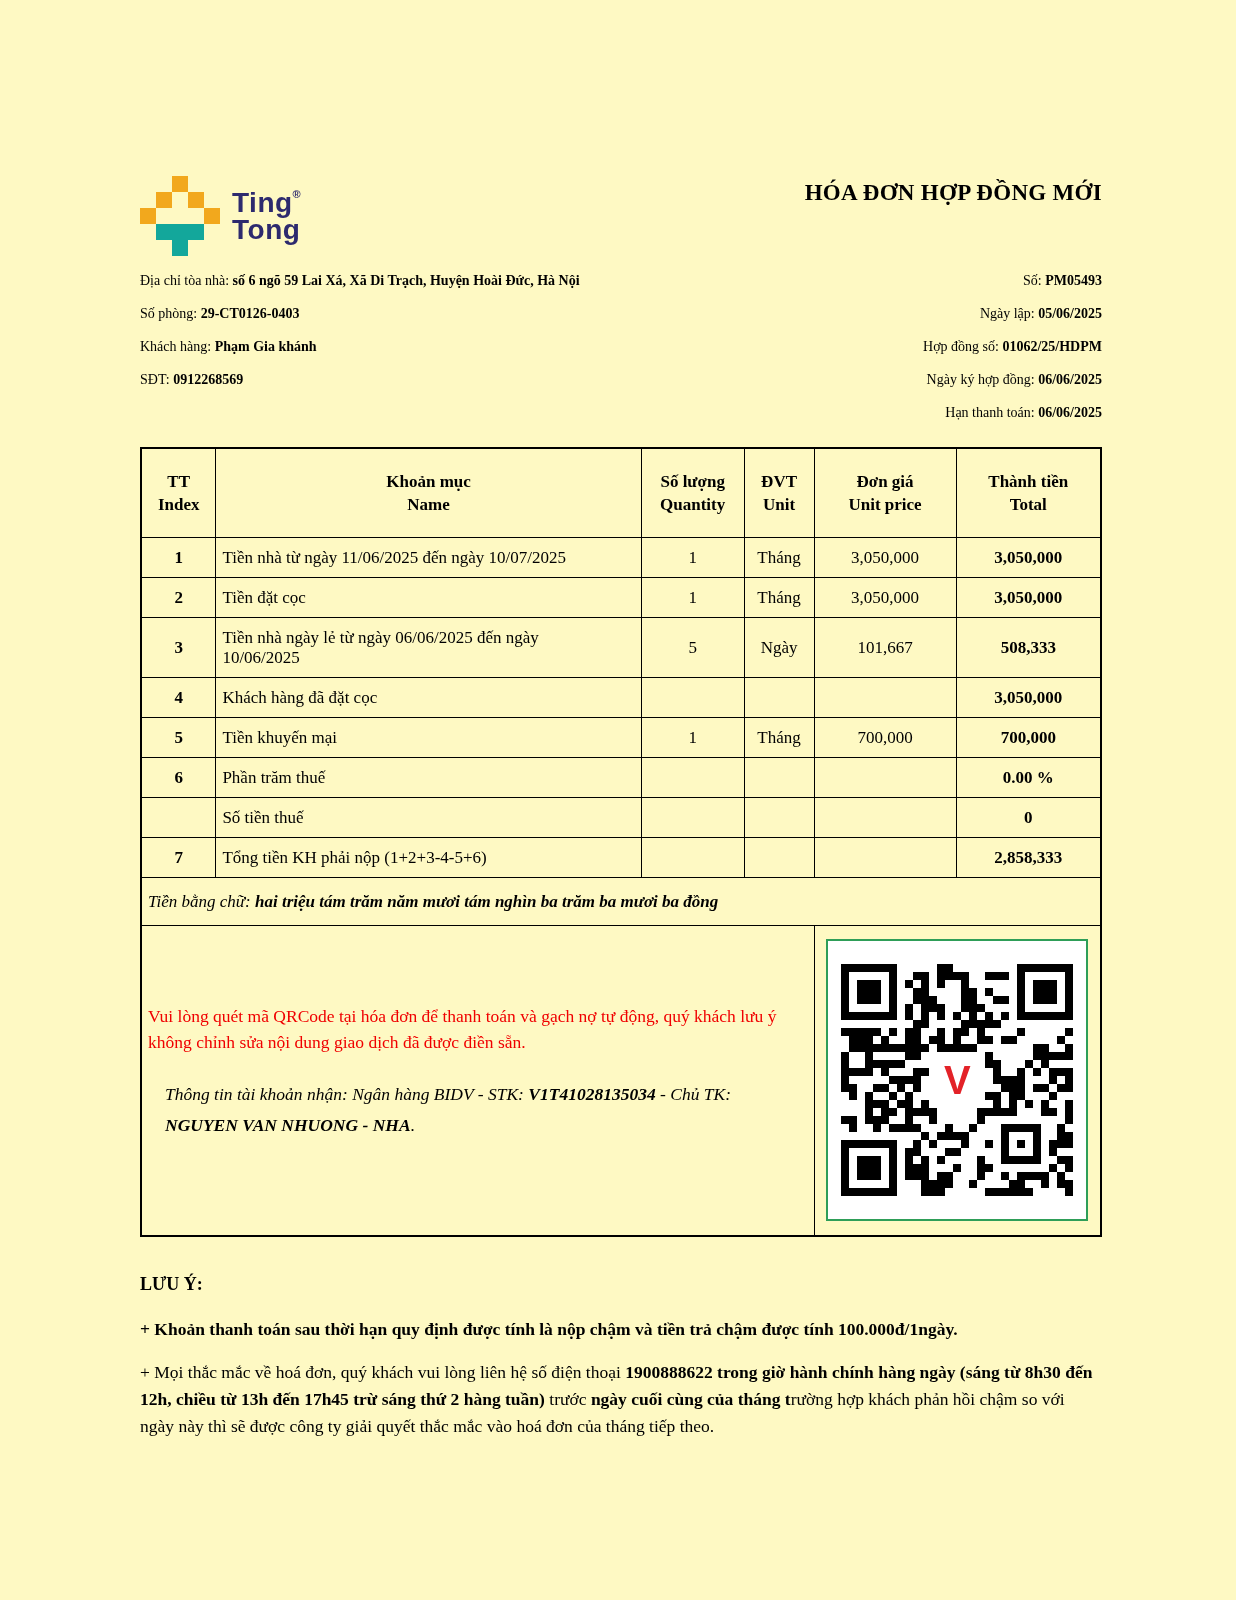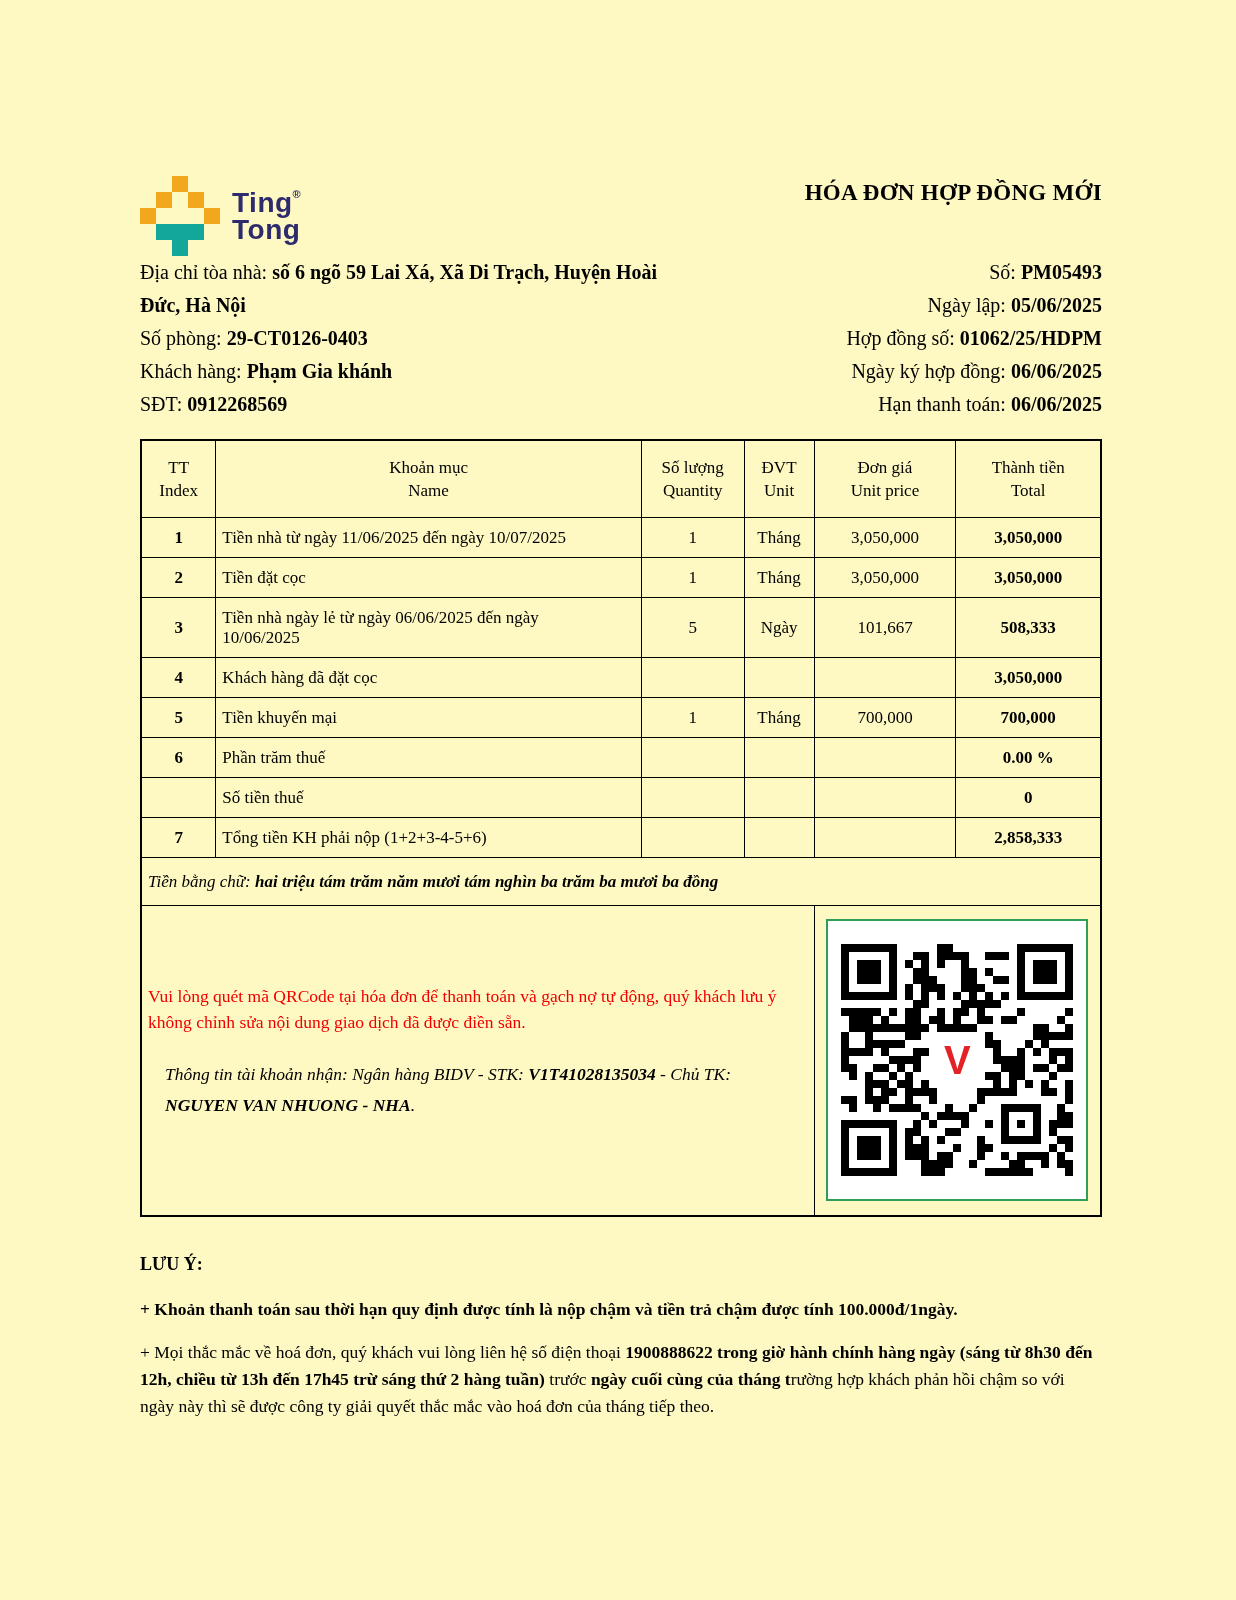--- a/index.html
+++ b/index.html
@@ -27,34 +27,34 @@
   .p6 { left:16px; top:48px; width:48px; }
   .p7 { left:32px; top:64px; }
   .logo-text {
     font-family:"Liberation Sans","DejaVu Sans",sans-serif;
     font-weight:bold; font-size:28px; line-height:27px; color:#2D2A6E; letter-spacing:0.5px;
   }
   .logo-text sup { font-size:11px; vertical-align:top; line-height:10px; }
   .doc-title { margin:4px 0 0 0; font-size:23px; font-weight:bold; letter-spacing:0.3px; }
 
   
-  .info { display:flex; justify-content:space-between; margin-top:0; font-size:20px; }
+  .info { display:flex; justify-content:space-between; margin-top:8px; font-size:14px; }
   .info p { margin:0; line-height:33px; }
   .info-left { width:545px; }
   .info-right { text-align:right; }
   b { font-weight:bold; }
 
   
   table.inv {
     width:962px; margin-top:18px;
     border-collapse:collapse; border:2px solid #000;
     font-size:17px;
   }
   table.inv th, table.inv td { border:1.5px solid #000; padding:2px 6px; }
-  table.inv th { font-weight:normal; text-align:center; line-height:23px; padding:15px 4px; }
+  table.inv th { font-weight:bold; text-align:center; line-height:23px; padding:21px 4px; }
   col.c1{width:75px;} col.c2{width:427px;} col.c3{width:103px;}
   col.c4{width:70px;} col.c5{width:142px;} col.c6{width:145px;}
   tr.h-head { height:59px; }
   tr.h-std  { height:40px; }
   tr.h-tall { height:60px; }
   td.c-idx   { text-align:center; font-weight:bold; }
   td.c-name  { text-align:left; padding:4px 12px; }
   td.c-qty, td.c-unit, td.c-price { text-align:center; }
   td.c-total { text-align:center; font-weight:bold; }
   .wrap-narrow { display:inline-block; max-width:390px; }

